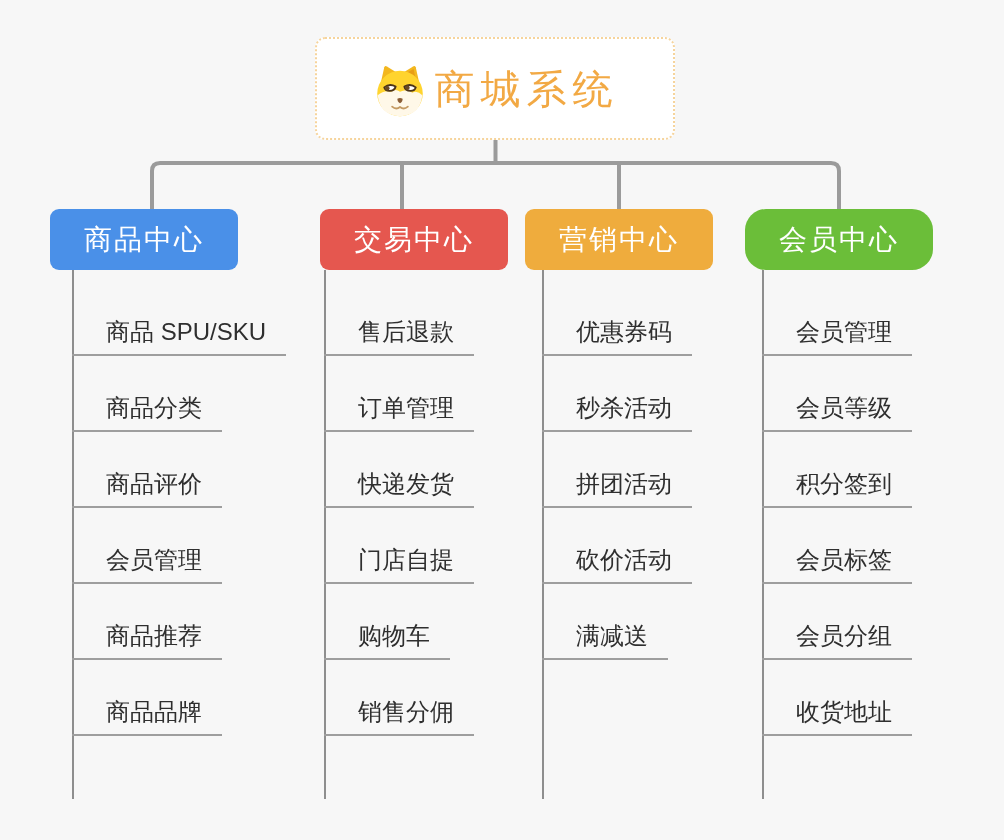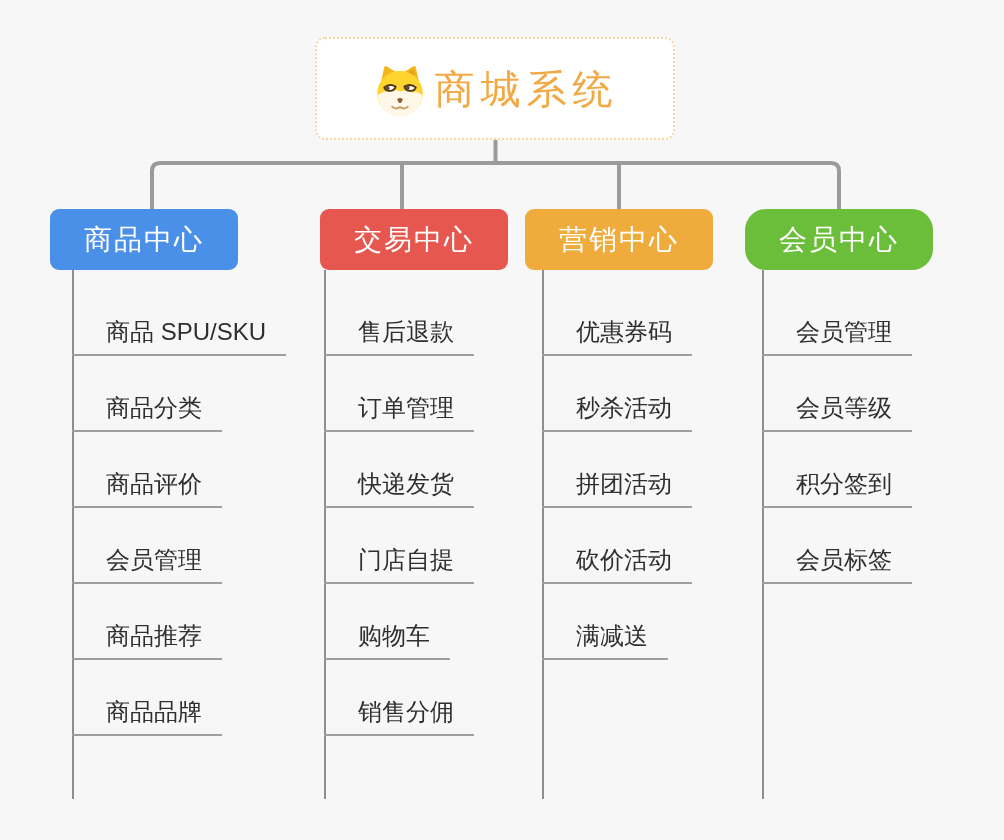--- a/index.html
+++ b/index.html
@@ -233,16 +233,22 @@
         </div>
       <div class="item">
           <span class="item-label">会员等级</span>
         </div>
       <div class="item">
           <span class="item-label">积分签到</span>
         </div>
       <div class="item">
           <span class="item-label">会员标签</span>
         </div>
+      <div class="item">
+          <span class="item-label">会员分组</span>
+        </div>
+      <div class="item">
+          <span class="item-label">收货地址</span>
+        </div>
     </div>
   </div>
 
 </div>
 
 </body></html>

